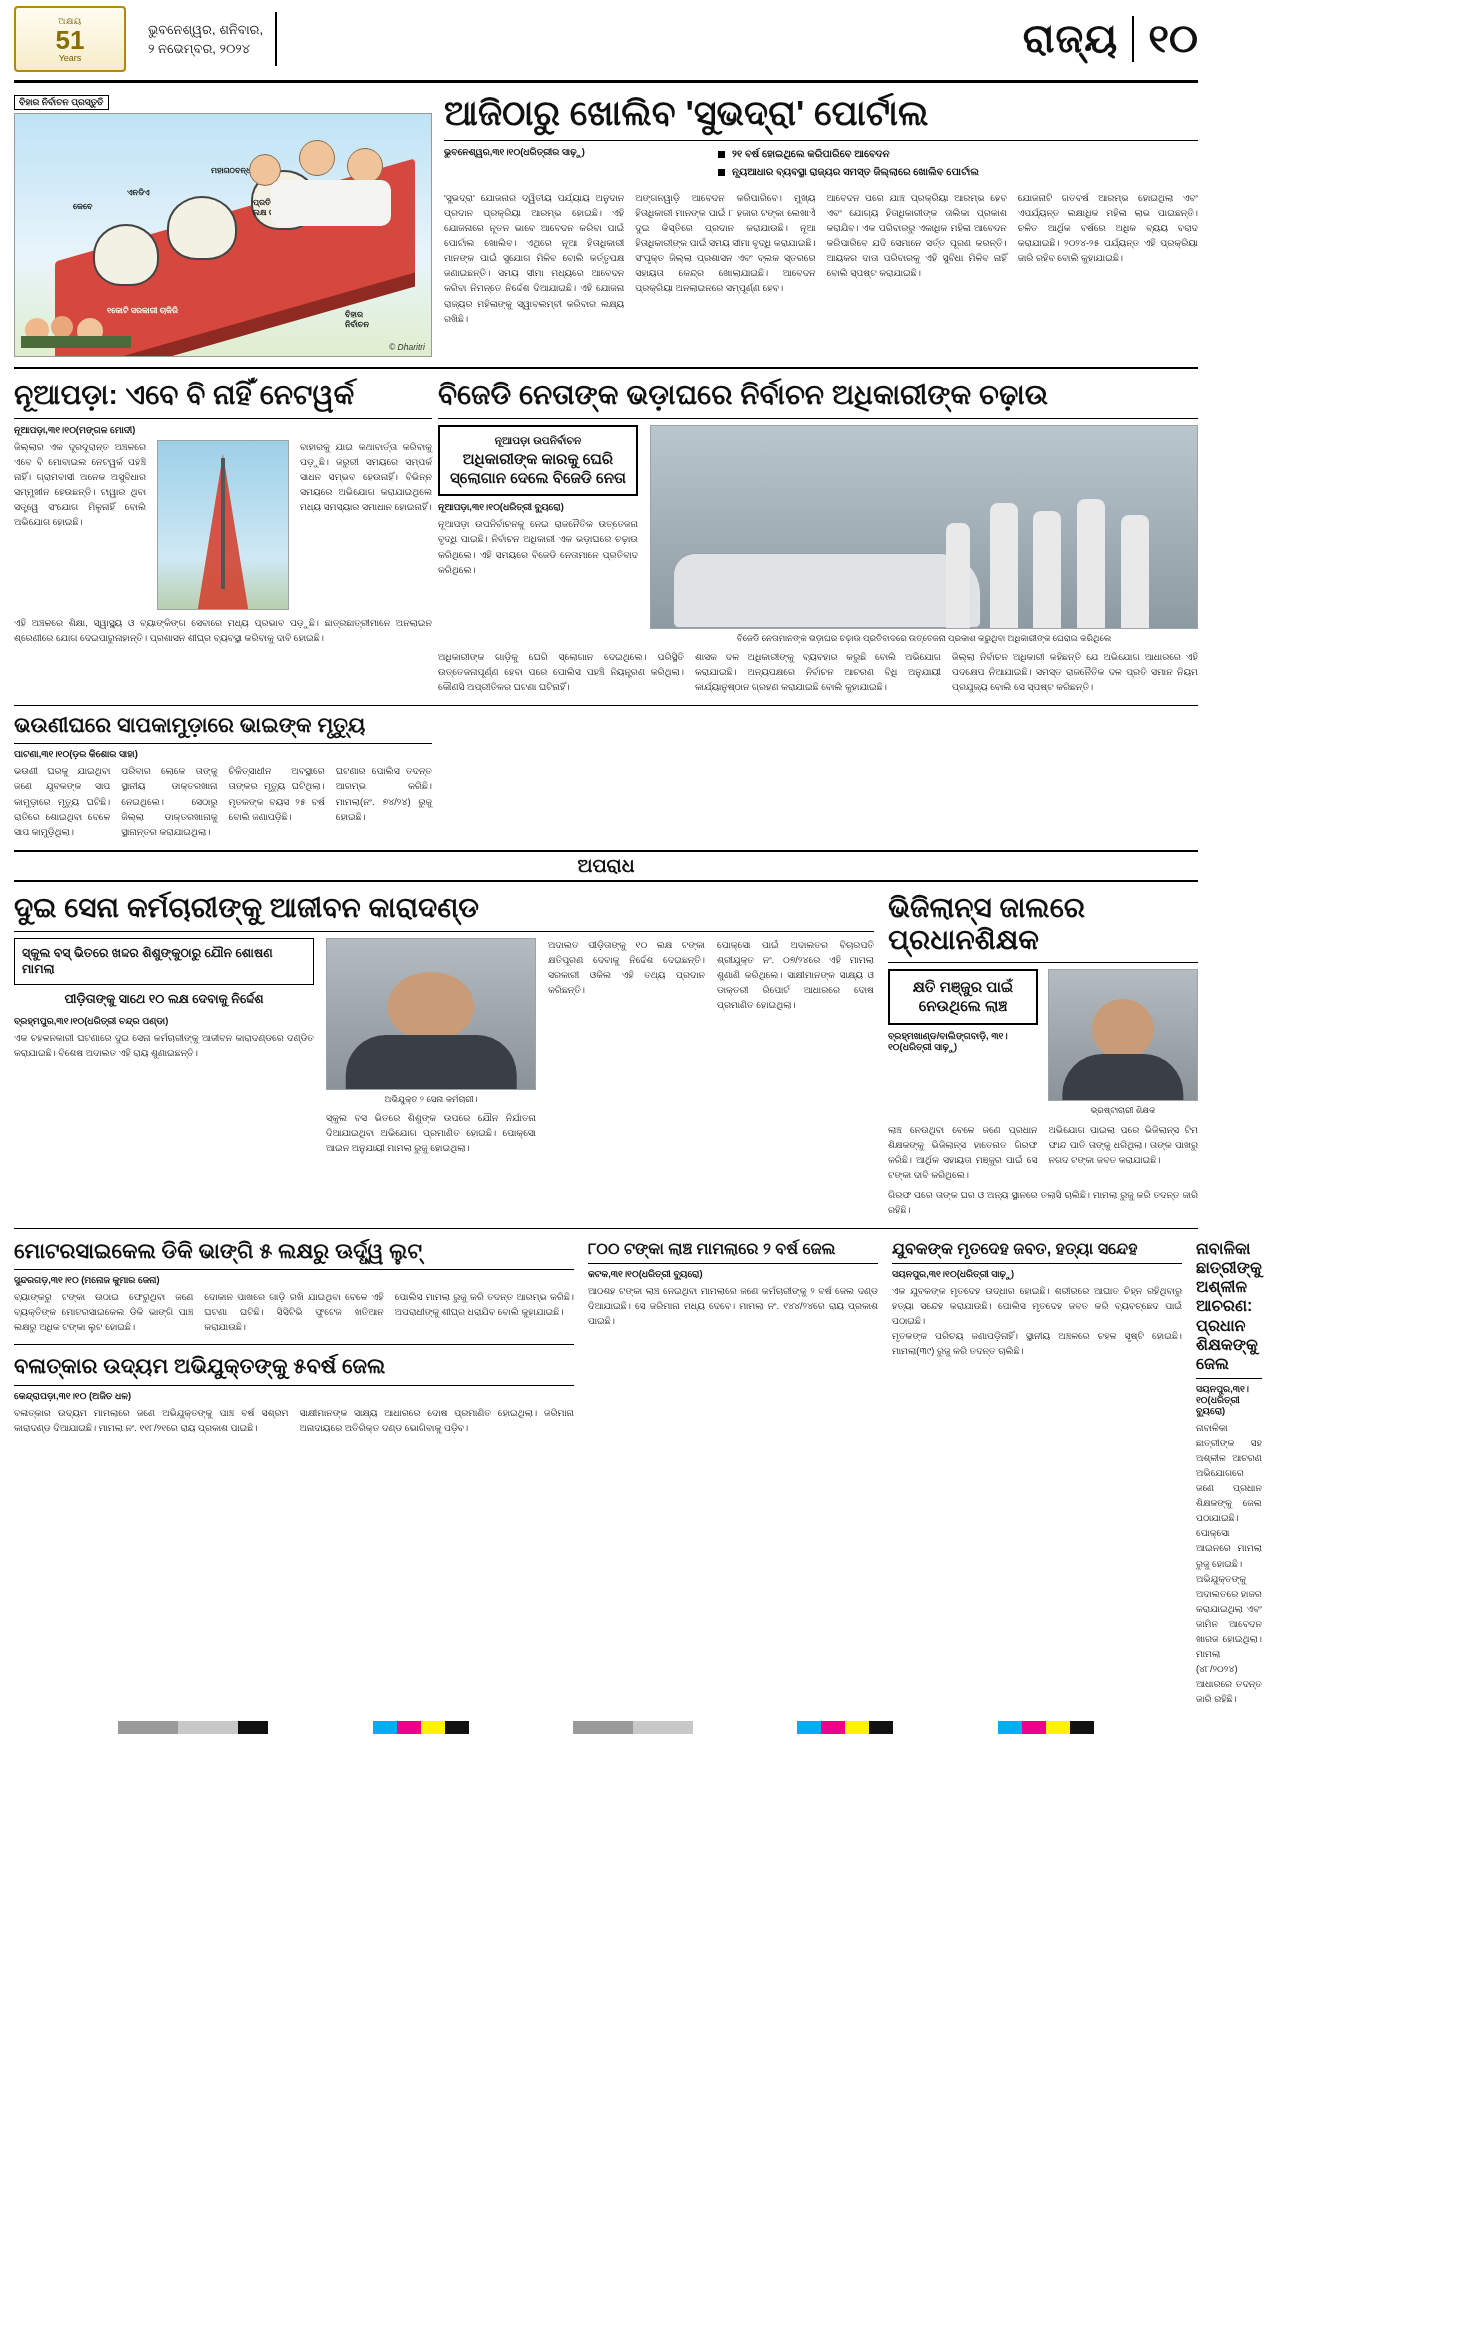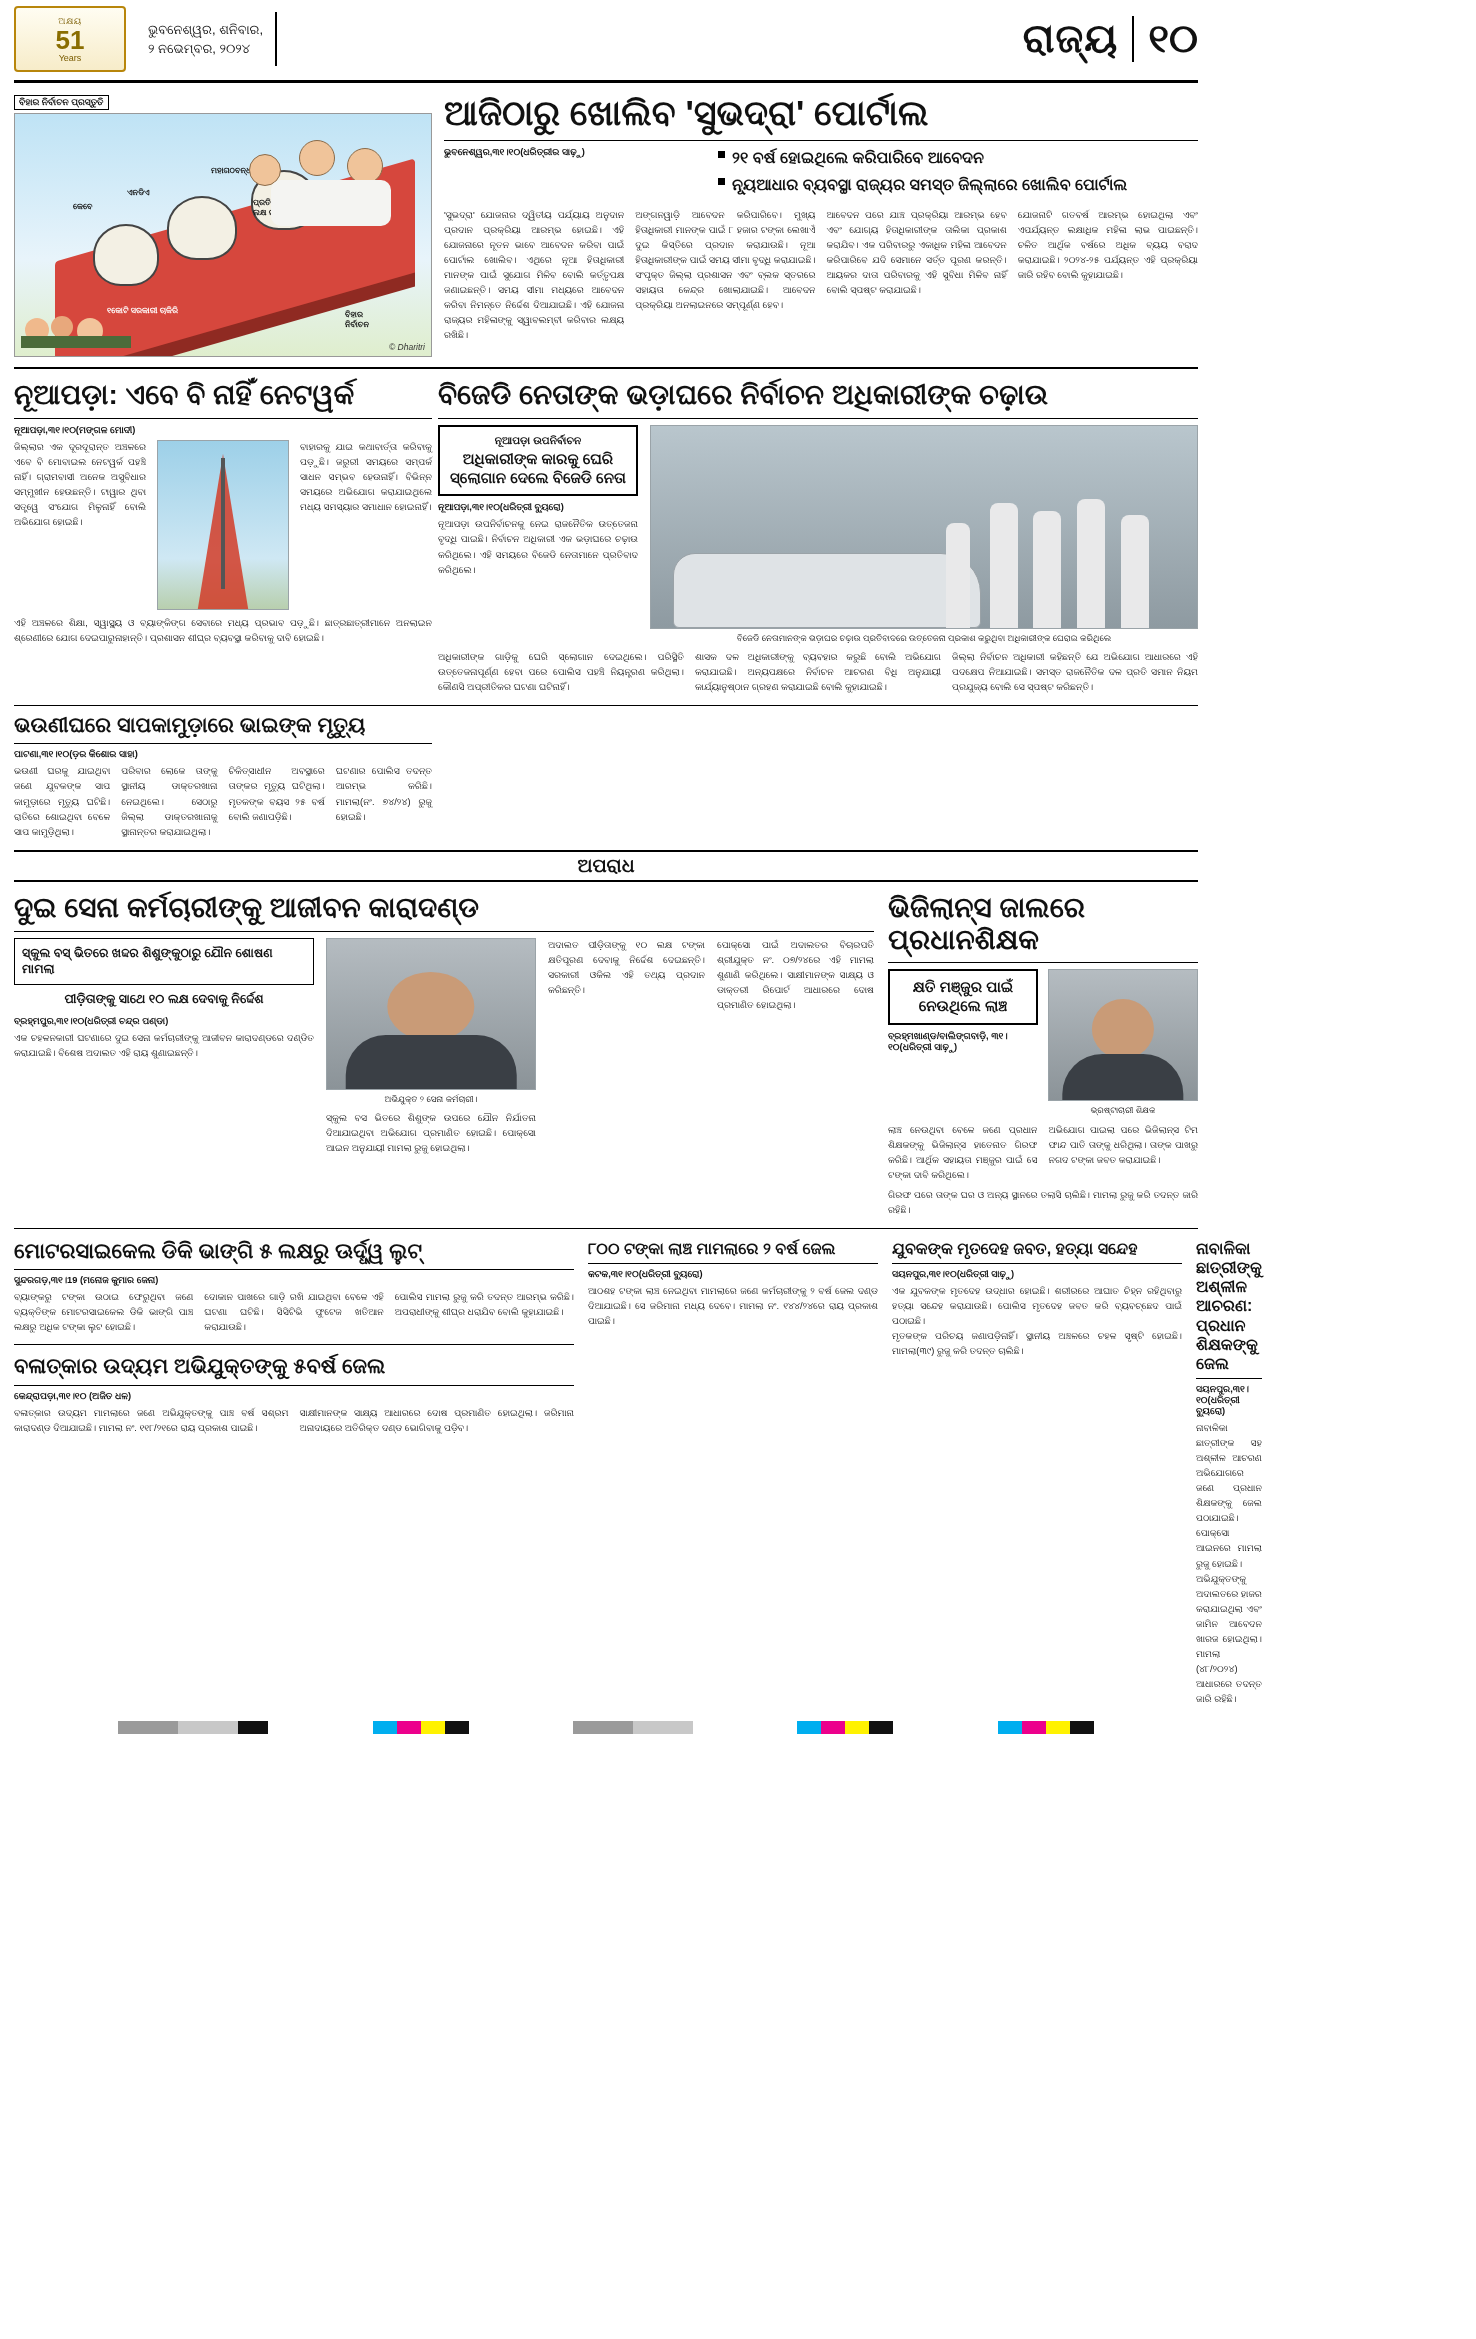--- a/index.html
+++ b/index.html
@@ -23,21 +23,21 @@
 
   
   .col-text{font-size:9.3px;line-height:1.62;text-align:justify;color:#141414;}
   .byline{font-size:9.3px;font-weight:bold;margin:0 0 4px 0;}
   h1.head{font-size:35px;line-height:1.12;margin:2px 0 8px 0;font-weight:bold;}
   h2.head{font-size:28px;line-height:1.14;margin:2px 0 7px 0;font-weight:bold;}
   h3.head{font-size:21px;line-height:1.16;margin:2px 0 6px 0;font-weight:bold;}
   h4.head{font-size:16px;line-height:1.2;margin:2px 0 5px 0;font-weight:bold;}
   .sub{font-size:12.5px;font-weight:bold;line-height:1.35;margin:0 0 6px 0;}
   .bullets{list-style:none;margin:0 0 8px 0;padding:0;}
-  .bullets li{font-size:16px;font-weight:bold;line-height:1.4;padding-left:14px;position:relative;margin-bottom:4px;}
+  .bullets li{font-size:10px;font-weight:bold;line-height:1.4;padding-left:14px;position:relative;margin-bottom:4px;}
   .bullets li:before{content:"";position:absolute;left:0;top:4px;width:7px;height:7px;background:#000;}
   .caption{font-size:8.6px;line-height:1.4;padding-top:3px;text-align:center;}
 
   
   .top-wrap{display:flex;gap:12px;padding-top:8px;}
   .cartoon-box{width:418px;}
   .cartoon-tag{font-size:9px;font-weight:bold;border:1px solid #000;display:inline-block;padding:1px 4px;margin-bottom:3px;}
   .cartoon{height:242px;border:1px solid #999;position:relative;overflow:hidden;
     background:linear-gradient(#bfe3f5,#e8f4fb 60%,#dfeecd);}
   .cart-ramp{position:absolute;left:40px;bottom:26px;width:360px;height:120px;background:#d6473d;
@@ -279,21 +279,21 @@
       <div class="col-text" style="margin-top:5px;">ଗିରଫ ପରେ ତାଙ୍କ ଘର ଓ ଅନ୍ୟ ସ୍ଥାନରେ ତଲାସି ଚାଲିଛି। ମାମଲା ରୁଜୁ କରି ତଦନ୍ତ ଜାରି ରହିଛି।</div>
     </div>
   </div>
 
   <div class="rule" style="margin:10px 0 8px 0;"></div>
   <div style="display:flex;gap:14px;">
 
     <div style="flex:0 0 560px;">
       <h3 class="head">ମୋଟରସାଇକେଲ ଡିକି ଭାଙ୍ଗି ୫ ଲକ୍ଷରୁ ଊର୍ଦ୍ଧ୍ୱ ଲୁଟ୍</h3>
       <div class="rule" style="margin-bottom:5px;"></div>
-      <div class="byline">ସୁନ୍ଦରଗଡ଼,୩୧।19 (ମନୋଜ କୁମାର ଜେନା)</div>
+      <div class="byline">ସୁନ୍ଦରଗଡ଼,୩୧।୧୦ (ମନୋଜ କୁମାର ଜେନା)</div>
       <div class="cols">
         <div class="c col-text">ବ୍ୟାଙ୍କରୁ ଟଙ୍କା ଉଠାଇ ଫେରୁଥିବା ଜଣେ ବ୍ୟକ୍ତିଙ୍କ ମୋଟରସାଇକେଲ ଡିକି ଭାଙ୍ଗି ପାଞ୍ଚ ଲକ୍ଷରୁ ଅଧିକ ଟଙ୍କା ଲୁଟ ହୋଇଛି।</div>
         <div class="c col-text">ଦୋକାନ ପାଖରେ ଗାଡ଼ି ରଖି ଯାଇଥିବା ବେଳେ ଏହି ଘଟଣା ଘଟିଛି। ସିସିଟିଭି ଫୁଟେଜ ଖତିଆନ କରାଯାଉଛି।</div>
         <div class="c col-text">ପୋଲିସ ମାମଲା ରୁଜୁ କରି ତଦନ୍ତ ଆରମ୍ଭ କରିଛି। ଅପରାଧୀଙ୍କୁ ଶୀଘ୍ର ଧରାଯିବ ବୋଲି କୁହାଯାଇଛି।</div>
       </div>
       <div class="sep"></div>
       <div>
         <h3 class="head">ବଳାତ୍କାର ଉଦ୍ୟମ ଅଭିଯୁକ୍ତଙ୍କୁ ୫ବର୍ଷ ଜେଲ</h3>
         <div class="rule" style="margin-bottom:5px;"></div>
         <div class="byline">କେନ୍ଦ୍ରାପଡ଼ା,୩୧।୧୦ (ଅଜିତ ଧଳ)</div>

